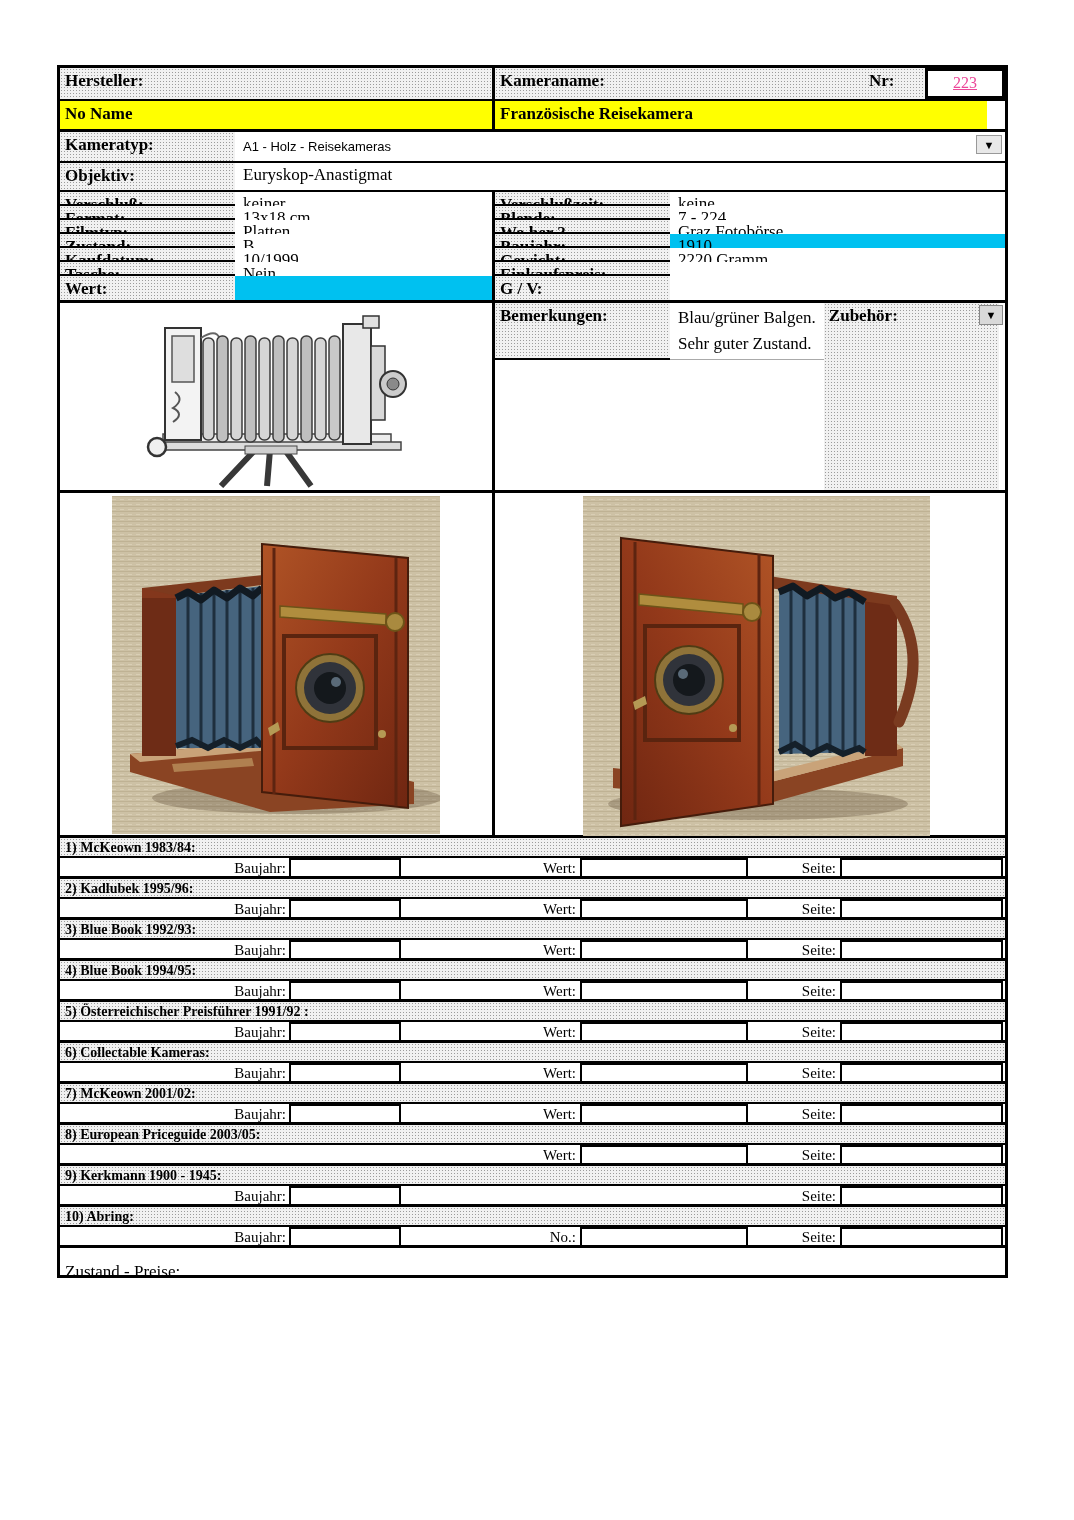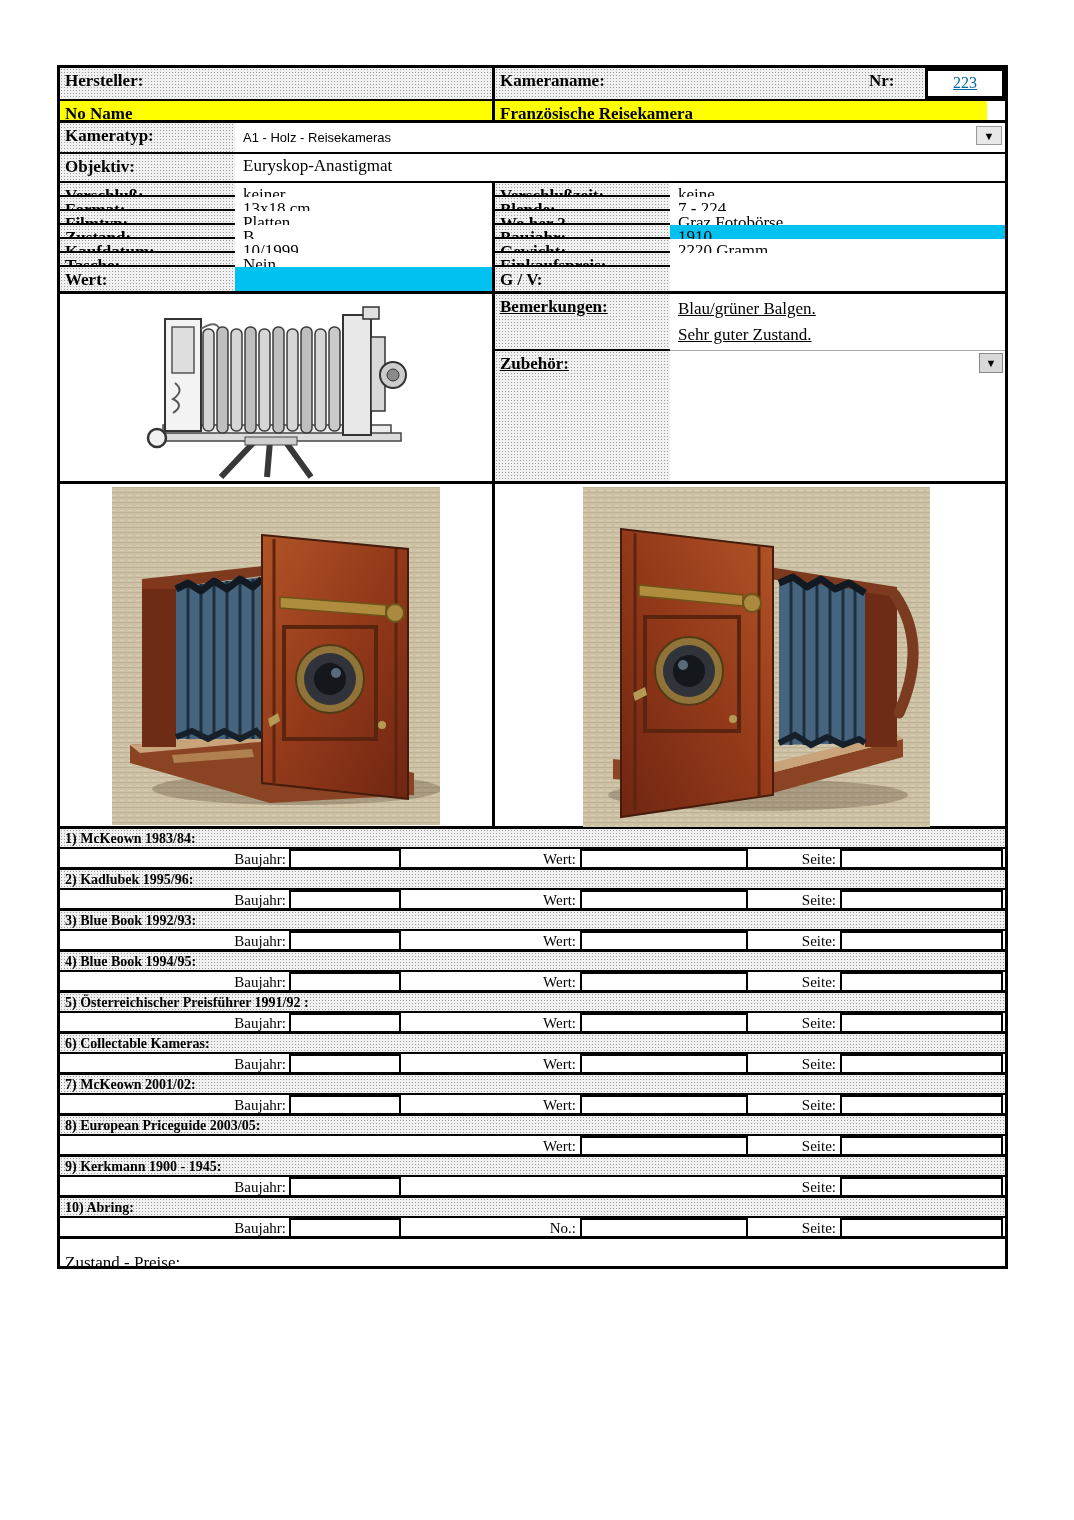--- a/index.html
+++ b/index.html
@@ -12,39 +12,39 @@
   .row { display:flex; border-bottom:2px solid #000; }
   .row.thick { border-bottom-width:3px; }
   .lbl { font-weight:bold; font-size:17px; padding:3px 5px 0 5px; white-space:nowrap; }
   .val { font-size:17px; padding:2px 8px 12px 8px; background:#fff; }
   .half-l { width:435px; border-right:3px solid #000; display:flex; }
   .half-r { flex:1; display:flex; }
   .lblcell { width:175px; flex:0 0 175px; }
   .flex1 { flex:1; }
   
   .r-hersteller { height:33px; }
-  .r-name { height:22px;justify-content:space-between; }
+  .r-name { height:31px;justify-content:space-between; }
   .yellow { background:#ffff00; }
   .nr-label { width:70px; flex:0 0 70px; text-align:left; padding-left:14px; }
   .nr-box { width:80px; flex:0 0 80px; border:3px solid #000; background:#fff; text-align:center;
             font-size:16px; padding-top:3px; }
-  .nr-box span { color:#0369a1; text-decoration:underline; cursor:pointer; }
+  .nr-box span { color:#ec4899; text-decoration:underline; cursor:pointer; }
   .white-end { width:18px; flex:0 0 18px; background:#fff; }
   .r-kameratyp { height:31px; }
   .combo-val { font-family:"Liberation Sans", sans-serif; font-size:13px; padding-top:7px; }
   .combo-btn { width:26px; height:19px; margin:3px 3px 0 0; background:#e8e8e8; border:1px solid #999;
                text-align:center; font-size:11px; line-height:18px; cursor:pointer; color:#000; }
   .r-objektiv { height:29px; }
   .r-field { height:14px; }
   .r-wert { height:27px; }
   .cyan { background:#00c1f0; }
   
   .mid { display:flex; height:190px; border-bottom:3px solid #000; }
   .mid-left { width:435px; flex:0 0 435px; border-right:3px solid #000; background:#fff; padding:5px 0 0 45px; }
-  .mid-right { flex:1; display:flex; flex-direction:column;text-decoration:underline; }
+  .mid-right { flex:1; display:flex; flex-direction:row; }
   .bem-row { display:flex; height:57px; }
   .bem-row .lblcell { border-bottom:2px solid #000; }
   .bem-val { flex:1; font-size:17px; padding:2px 8px; white-space:pre-line; line-height:1.5; border-bottom:1px solid #aaa; }
   .zub-row { display:flex; flex:1; }
   .zub-val { flex:1; position:relative; background:#fff; }
   .zub-btn { position:absolute; top:2px; right:2px; width:24px; height:20px; background:#d9d9d9;
              border:1px solid #888; text-align:center; font-size:11px; line-height:19px; cursor:pointer; }
   
   .photos { display:flex; height:345px; border-bottom:3px solid #000; }
   .photo-l { width:435px; flex:0 0 435px; border-right:3px solid #000; background:#fff; padding:3px 0 0 52px; }

